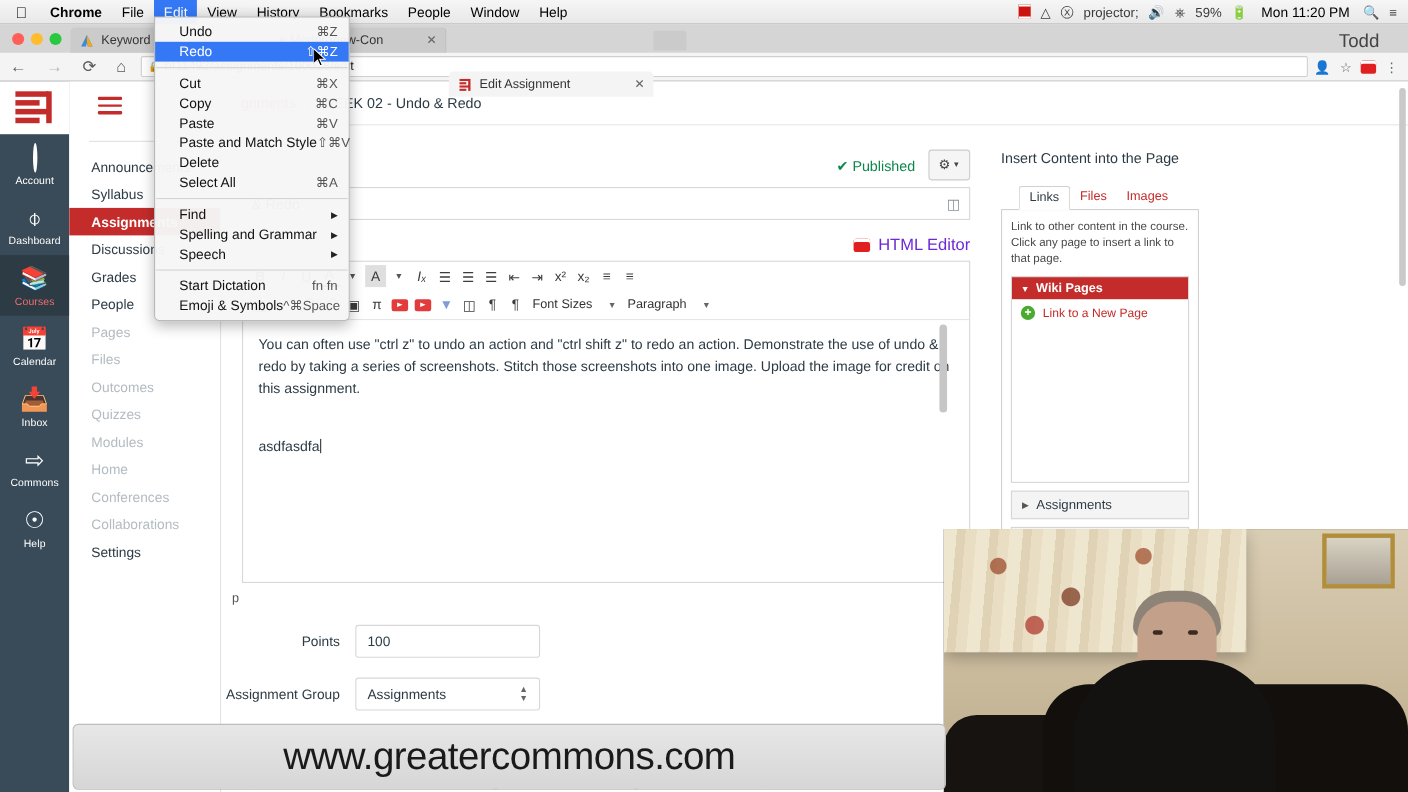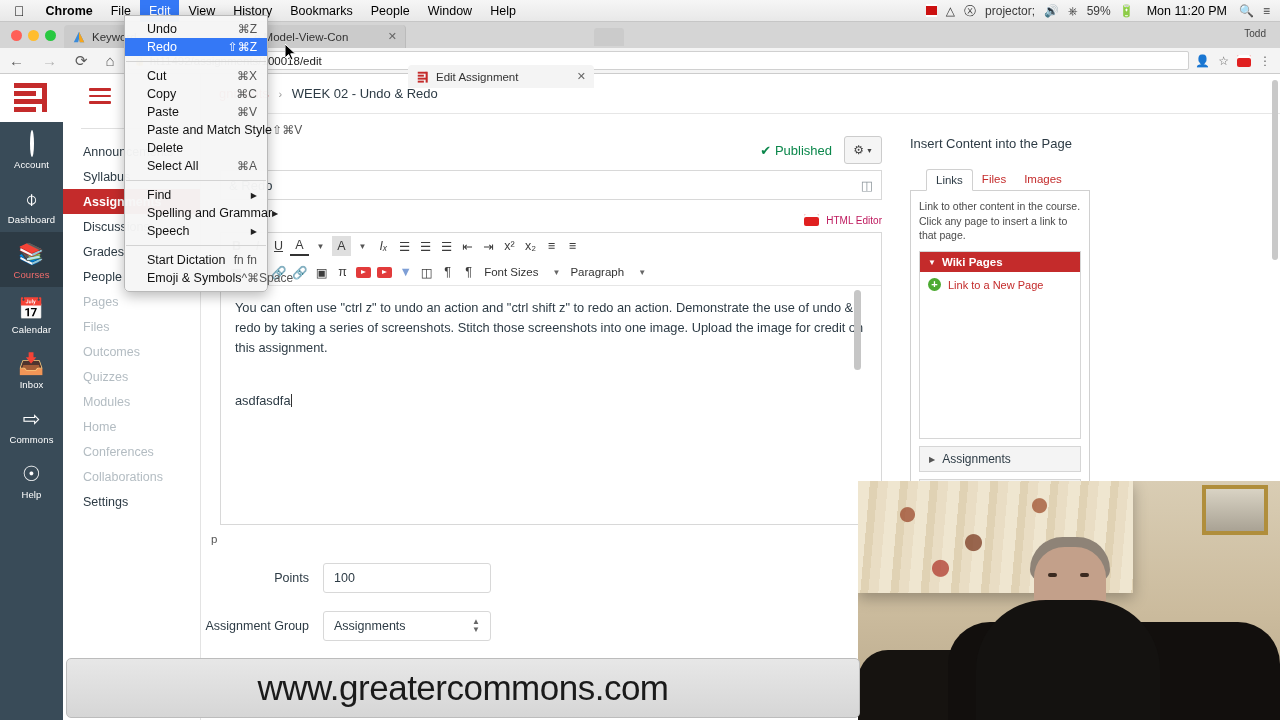--- a/index.html
+++ b/index.html
@@ -110,21 +110,21 @@
   .gearbtn { width: 38px; height: 28px; border: 1px solid #ccc; border-radius: 3px; background: #f5f5f5;
              display: flex; align-items: center; justify-content: center; gap: 2px; font-size: 12px; color: #444; }
 
   .titlefield { margin: 0 19px 0 19px; height: 30px; border: 1px solid #d8d8d8; background: #fff;
                 display: flex; align-items: center; padding: 0 8px; font-size: 13px; color: #2d3b45; }
   .titlefield .ticon { margin-left: auto; color: #8b949a; font-size: 13px; }
 
   .htmlrow { display: flex; justify-content: flex-end; align-items: center; gap: 7px;
              padding: 14px 19px 6px 0; }
   .htmlrow .kbd { width: 15px; height: 12px; background: #e02020; border-radius: 2px; box-shadow: inset 0 3px 0 #fff; }
-  .htmlrow a { color: #be185d; font-size: 10px; text-decoration: none; }
+  .htmlrow a { color: #6d28d9; font-size: 15px; text-decoration: none; }
 
   .editor { margin: 0 19px; border: 1px solid #d8d8d8; background: #fff; }
   .tbrow { display: flex; align-items: center; gap: 2px; padding: 3px 6px; flex-wrap: nowrap; }
   .tbrow.r2 { border-bottom: 1px solid #e6e6e6; }
   .tbtn { min-width: 19px; height: 20px; display: flex; align-items: center; justify-content: center;
           font-size: 12.5px; color: #3c3c3c; padding: 0 2px; }
   .tbtn.sm { font-size: 8px; color: #555; }
   .yt { width: 15px; height: 11px; background: #e23b3b; border-radius: 2px; position: relative; }
   .yt::after { content:''; position:absolute; left:5px; top:3px; border-left:5px solid #fff;
                border-top:2.5px solid transparent; border-bottom:2.5px solid transparent; }
@@ -202,21 +202,21 @@
               background: #6e4038; border-radius: 4px; }
 
   
   .watermark { position: absolute; left: 66px; top: 658px; width: 794px; height: 60px; z-index: 31;
                background: linear-gradient(#e7e7e7,#d6d6d6); border: 1px solid #bcbcbc; border-radius: 5px;
                display: flex; align-items: center; justify-content: center;
                font-size: 35px; color: #1a1a1a; letter-spacing: -.5px; }
 
   
   .editmenu {
-    position: absolute; left: 124px; top: 15px; width: 144px; z-index: 60;
+    position: absolute; left: 140px; top: 15px; width: 178px; z-index: 60;
     background: rgba(246,246,246,.97); border: 1px solid #b9b9b9; border-radius: 0 0 5px 5px;
     box-shadow: 0 4px 13px rgba(0,0,0,.28); padding: 4px 0;
     font-size: 12.5px; color: #111;
   }
   .emi { display: flex; align-items: center; height: 18px; padding: 0 10px 0 22px; white-space: nowrap; }
   .emi .k { margin-left: auto; color: #555; font-size: 12px; }
   .emi .arr { margin-left: auto; font-size: 8px; color: #222; }
   .emi.sel { background: #3478f6; color: #fff; }
   .emi.sel .k { color: #fff; }
   .esep { height: 1px; background: #d3d3d3; margin: 5px 1px; }
@@ -495,21 +495,21 @@
             <rect x="2" y="5.4" width="7" height="2.2"></rect>
             <rect x="2" y="8.8" width="10" height="2.2"></rect>
             <rect x="2" y="12.2" width="7" height="2.2"></rect>
             <rect x="11" y="2" width="2.4" height="12.4"></rect>
           </g>
         </svg>
       <span>Edit Assignment</span>
       <span class="x">✕</span>
     </div>
     <div class="tab-new"></div>
-    <div style="position:absolute;right:14px;top:6px;font-size:10px;color:#444">Todd</div>
+    <div style="position:absolute;right:26px;top:6px;font-size:17px;color:#444">Todd</div>
   </div>
 
   <div class="chrome-omni">
     <span class="navbtn">←</span>
     <span class="navbtn dim">→</span>
     <span class="navbtn">⟳</span>
     <span class="navbtn">⌂</span>
     <span class="urlbox">
       <span class="lock">🔒</span>
       <span>ht</span>

